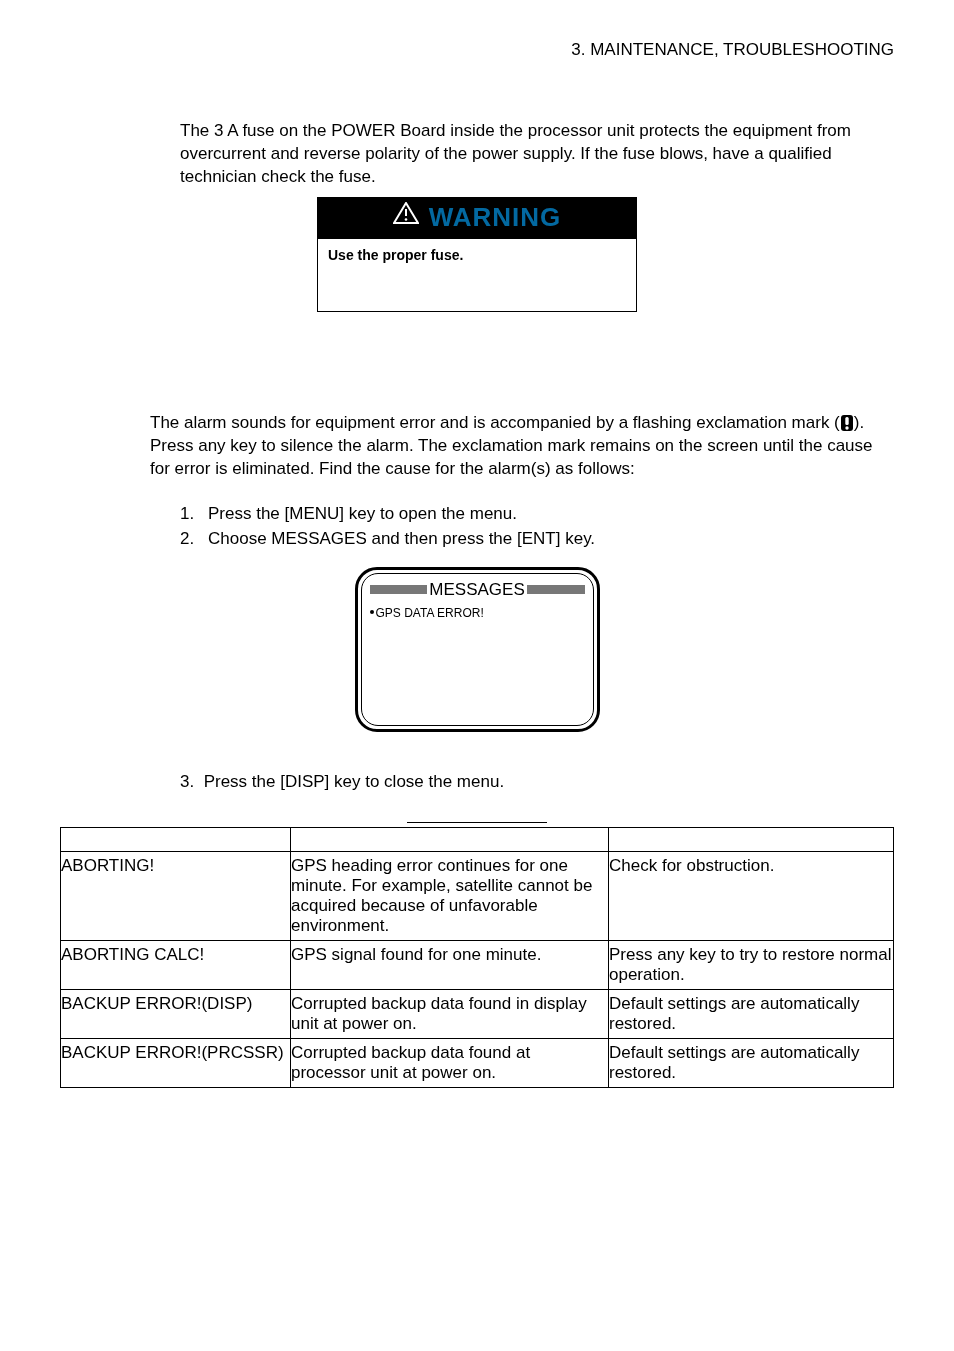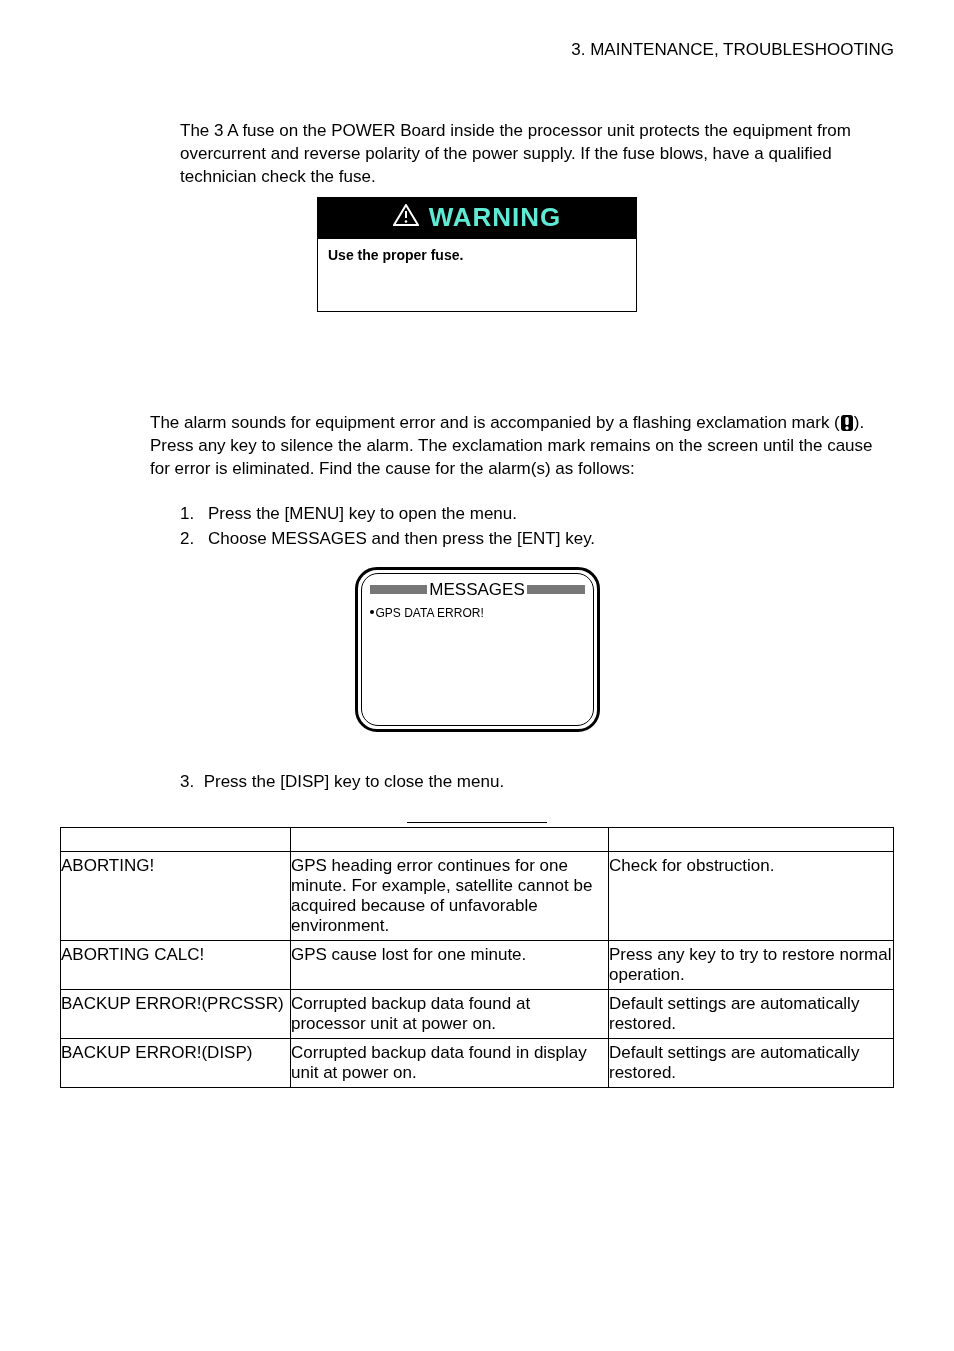--- a/index.html
+++ b/index.html
@@ -24,23 +24,22 @@
       line-height: 1.35;
       margin-bottom: 8px;
     }
     .warning-box {
       width: 320px;
       margin: 0 auto 100px auto;
       border: 1px solid #000;
     }
     .warning-header {
       background: #000;
-      color: #5eead4;
+      color: #0369a1;
       display: flex;
-      align-items: center;
       justify-content: center;
       padding: 4px 0 6px 0;
       gap: 10px;
     }
     .warning-triangle {
       width: 26px;
       height: 22px;
     }
     .warning-text {
       font-size: 26px;
@@ -213,27 +212,27 @@
     </tr>
   </thead>
   <tbody>
     <tr>
       <td>ABORTING!</td>
       <td>GPS heading error continues for one minute. For example, satellite cannot be acquired because of unfavorable environment.</td>
       <td>Check for obstruction.</td>
     </tr>
     <tr>
       <td>ABORTING CALC!</td>
-      <td>GPS cause lost for one minute.</td>
+      <td>GPS signal found for one minute.</td>
       <td>Press any key to try to restore normal operation.</td>
+    </tr>
+    <tr>
+      <td>BACKUP ERROR!(DISP)</td>
+      <td>Corrupted backup data found in display unit at power on.</td>
+      <td>Default settings are automatically restored.</td>
     </tr>
     <tr>
       <td>BACKUP ERROR!(PRCSSR)</td>
       <td>Corrupted backup data found at processor unit at power on.</td>
       <td>Default settings are automatically restored.</td>
     </tr>
-    <tr>
-      <td>BACKUP ERROR!(DISP)</td>
-      <td>Corrupted backup data found in display unit at power on.</td>
-      <td>Default settings are automatically restored.</td>
-    </tr>
   </tbody>
 </table>
 
 </body></html>

